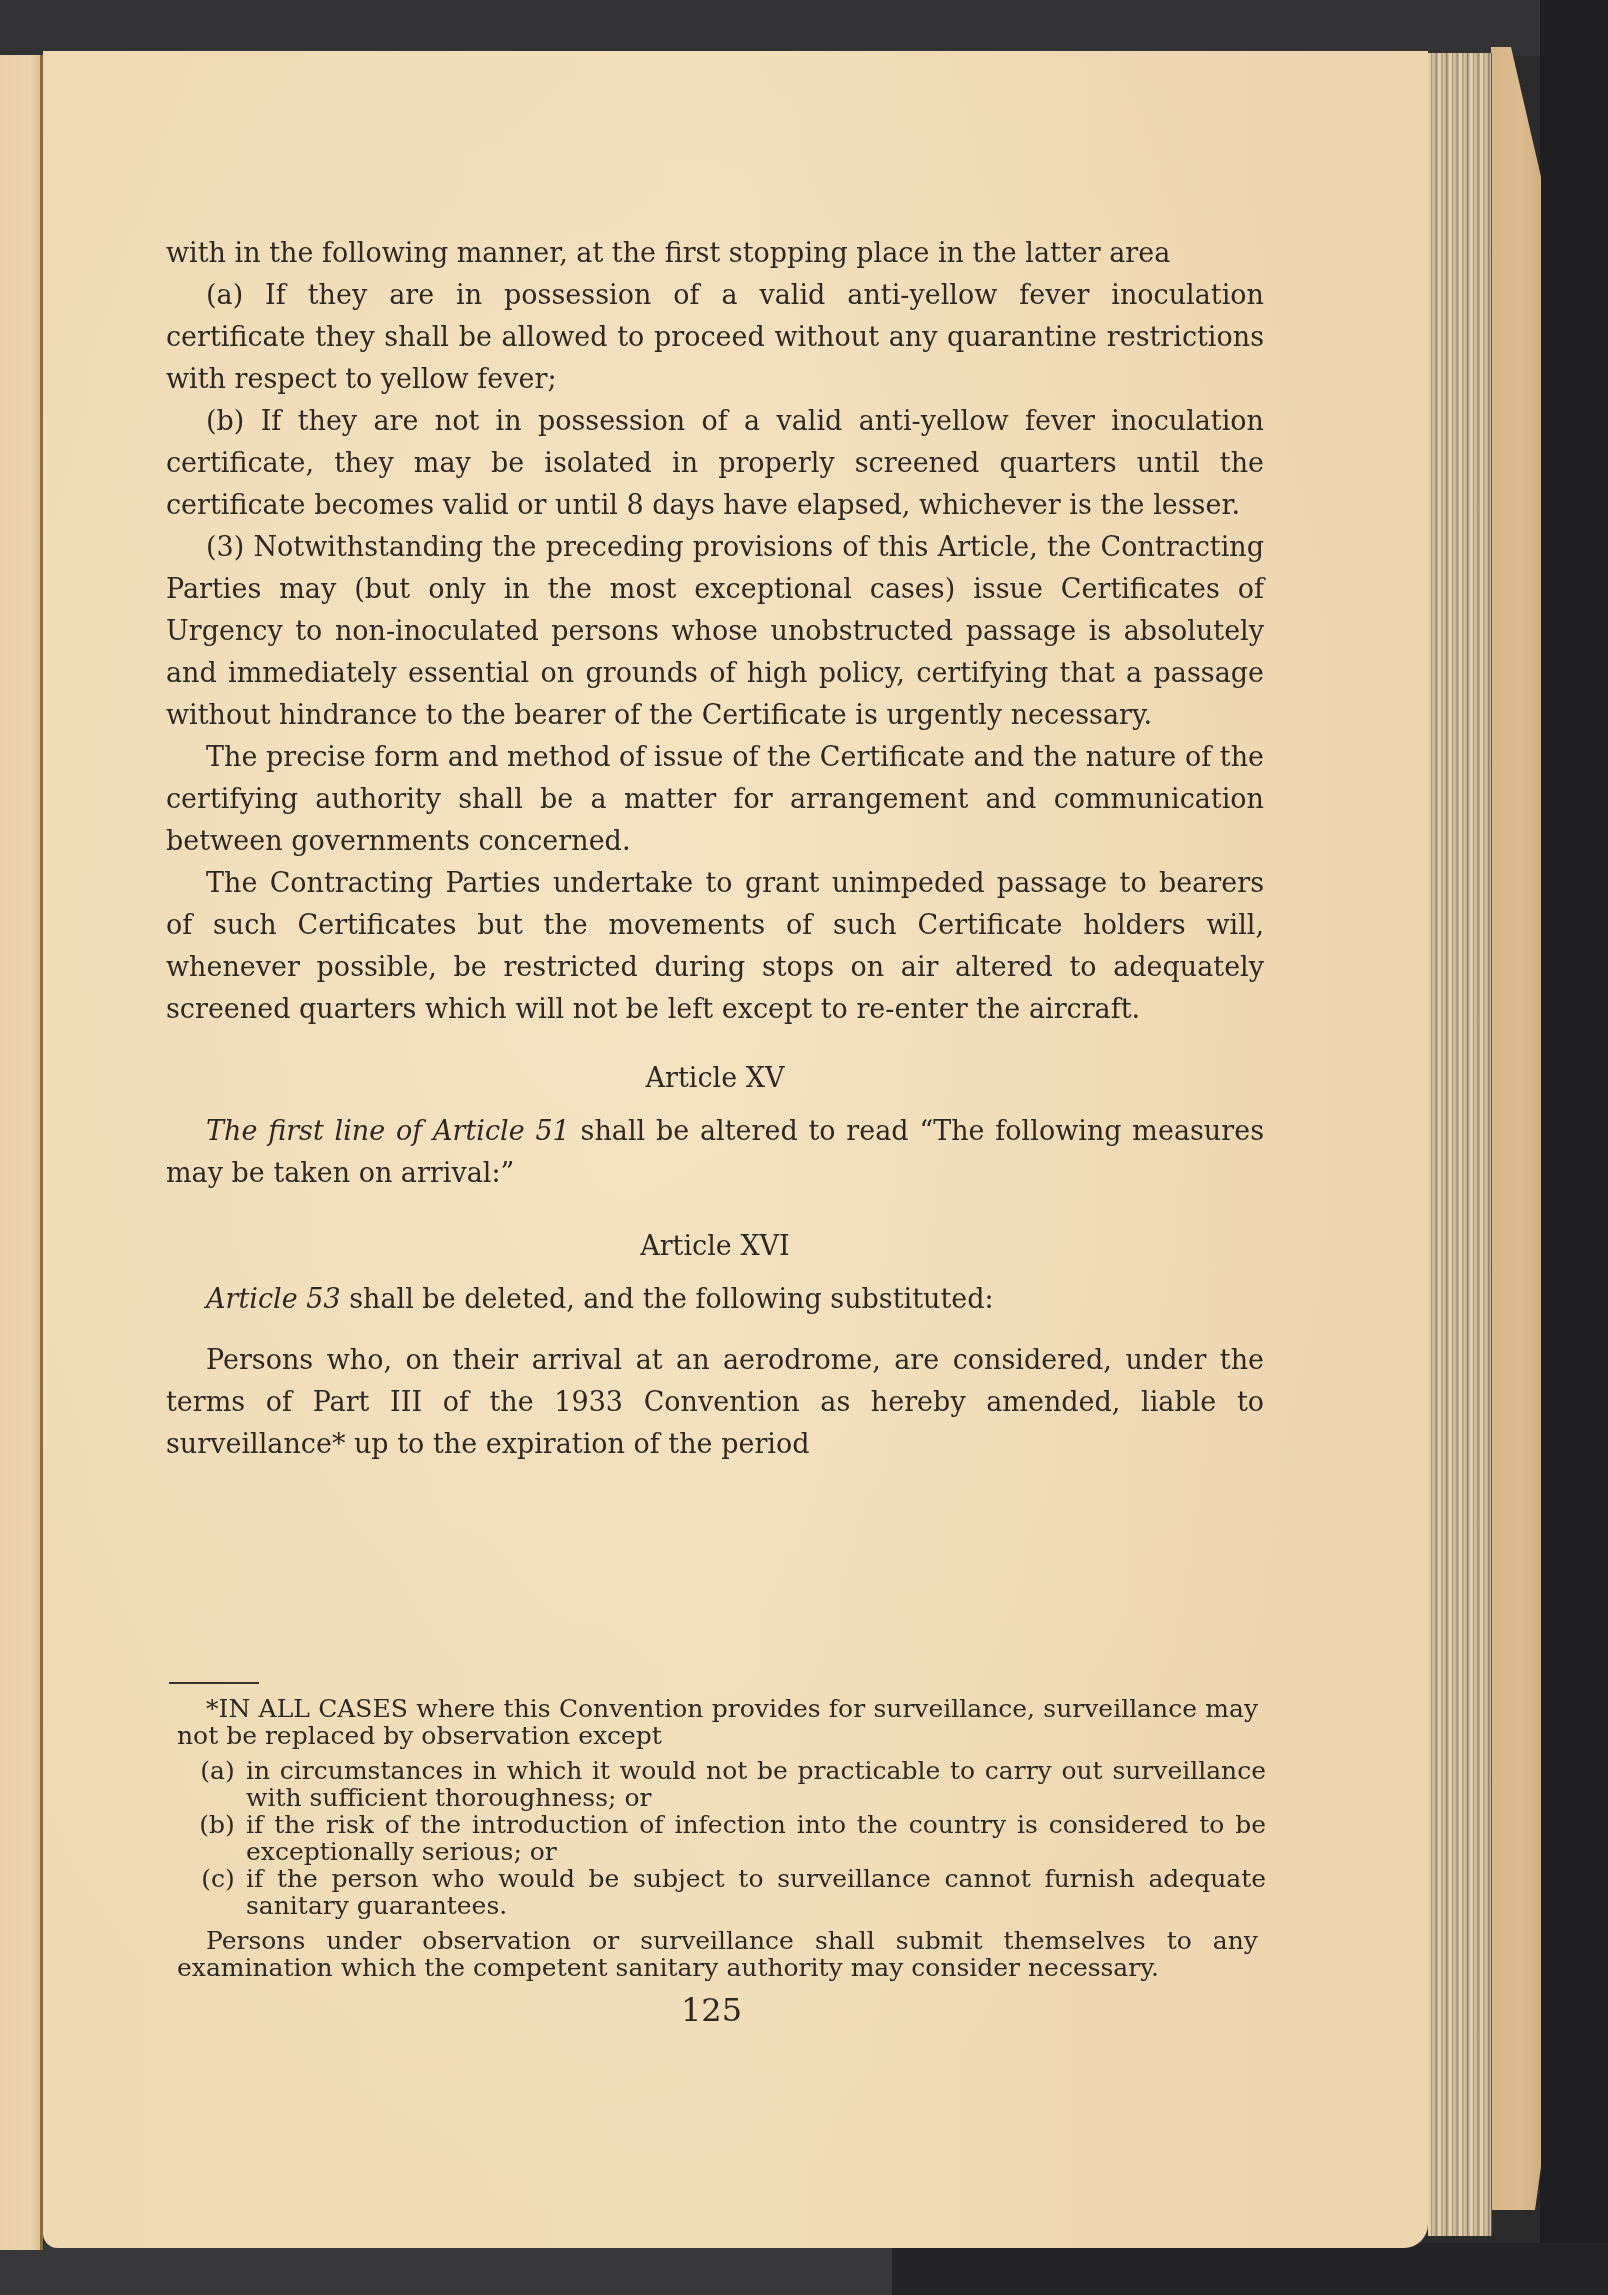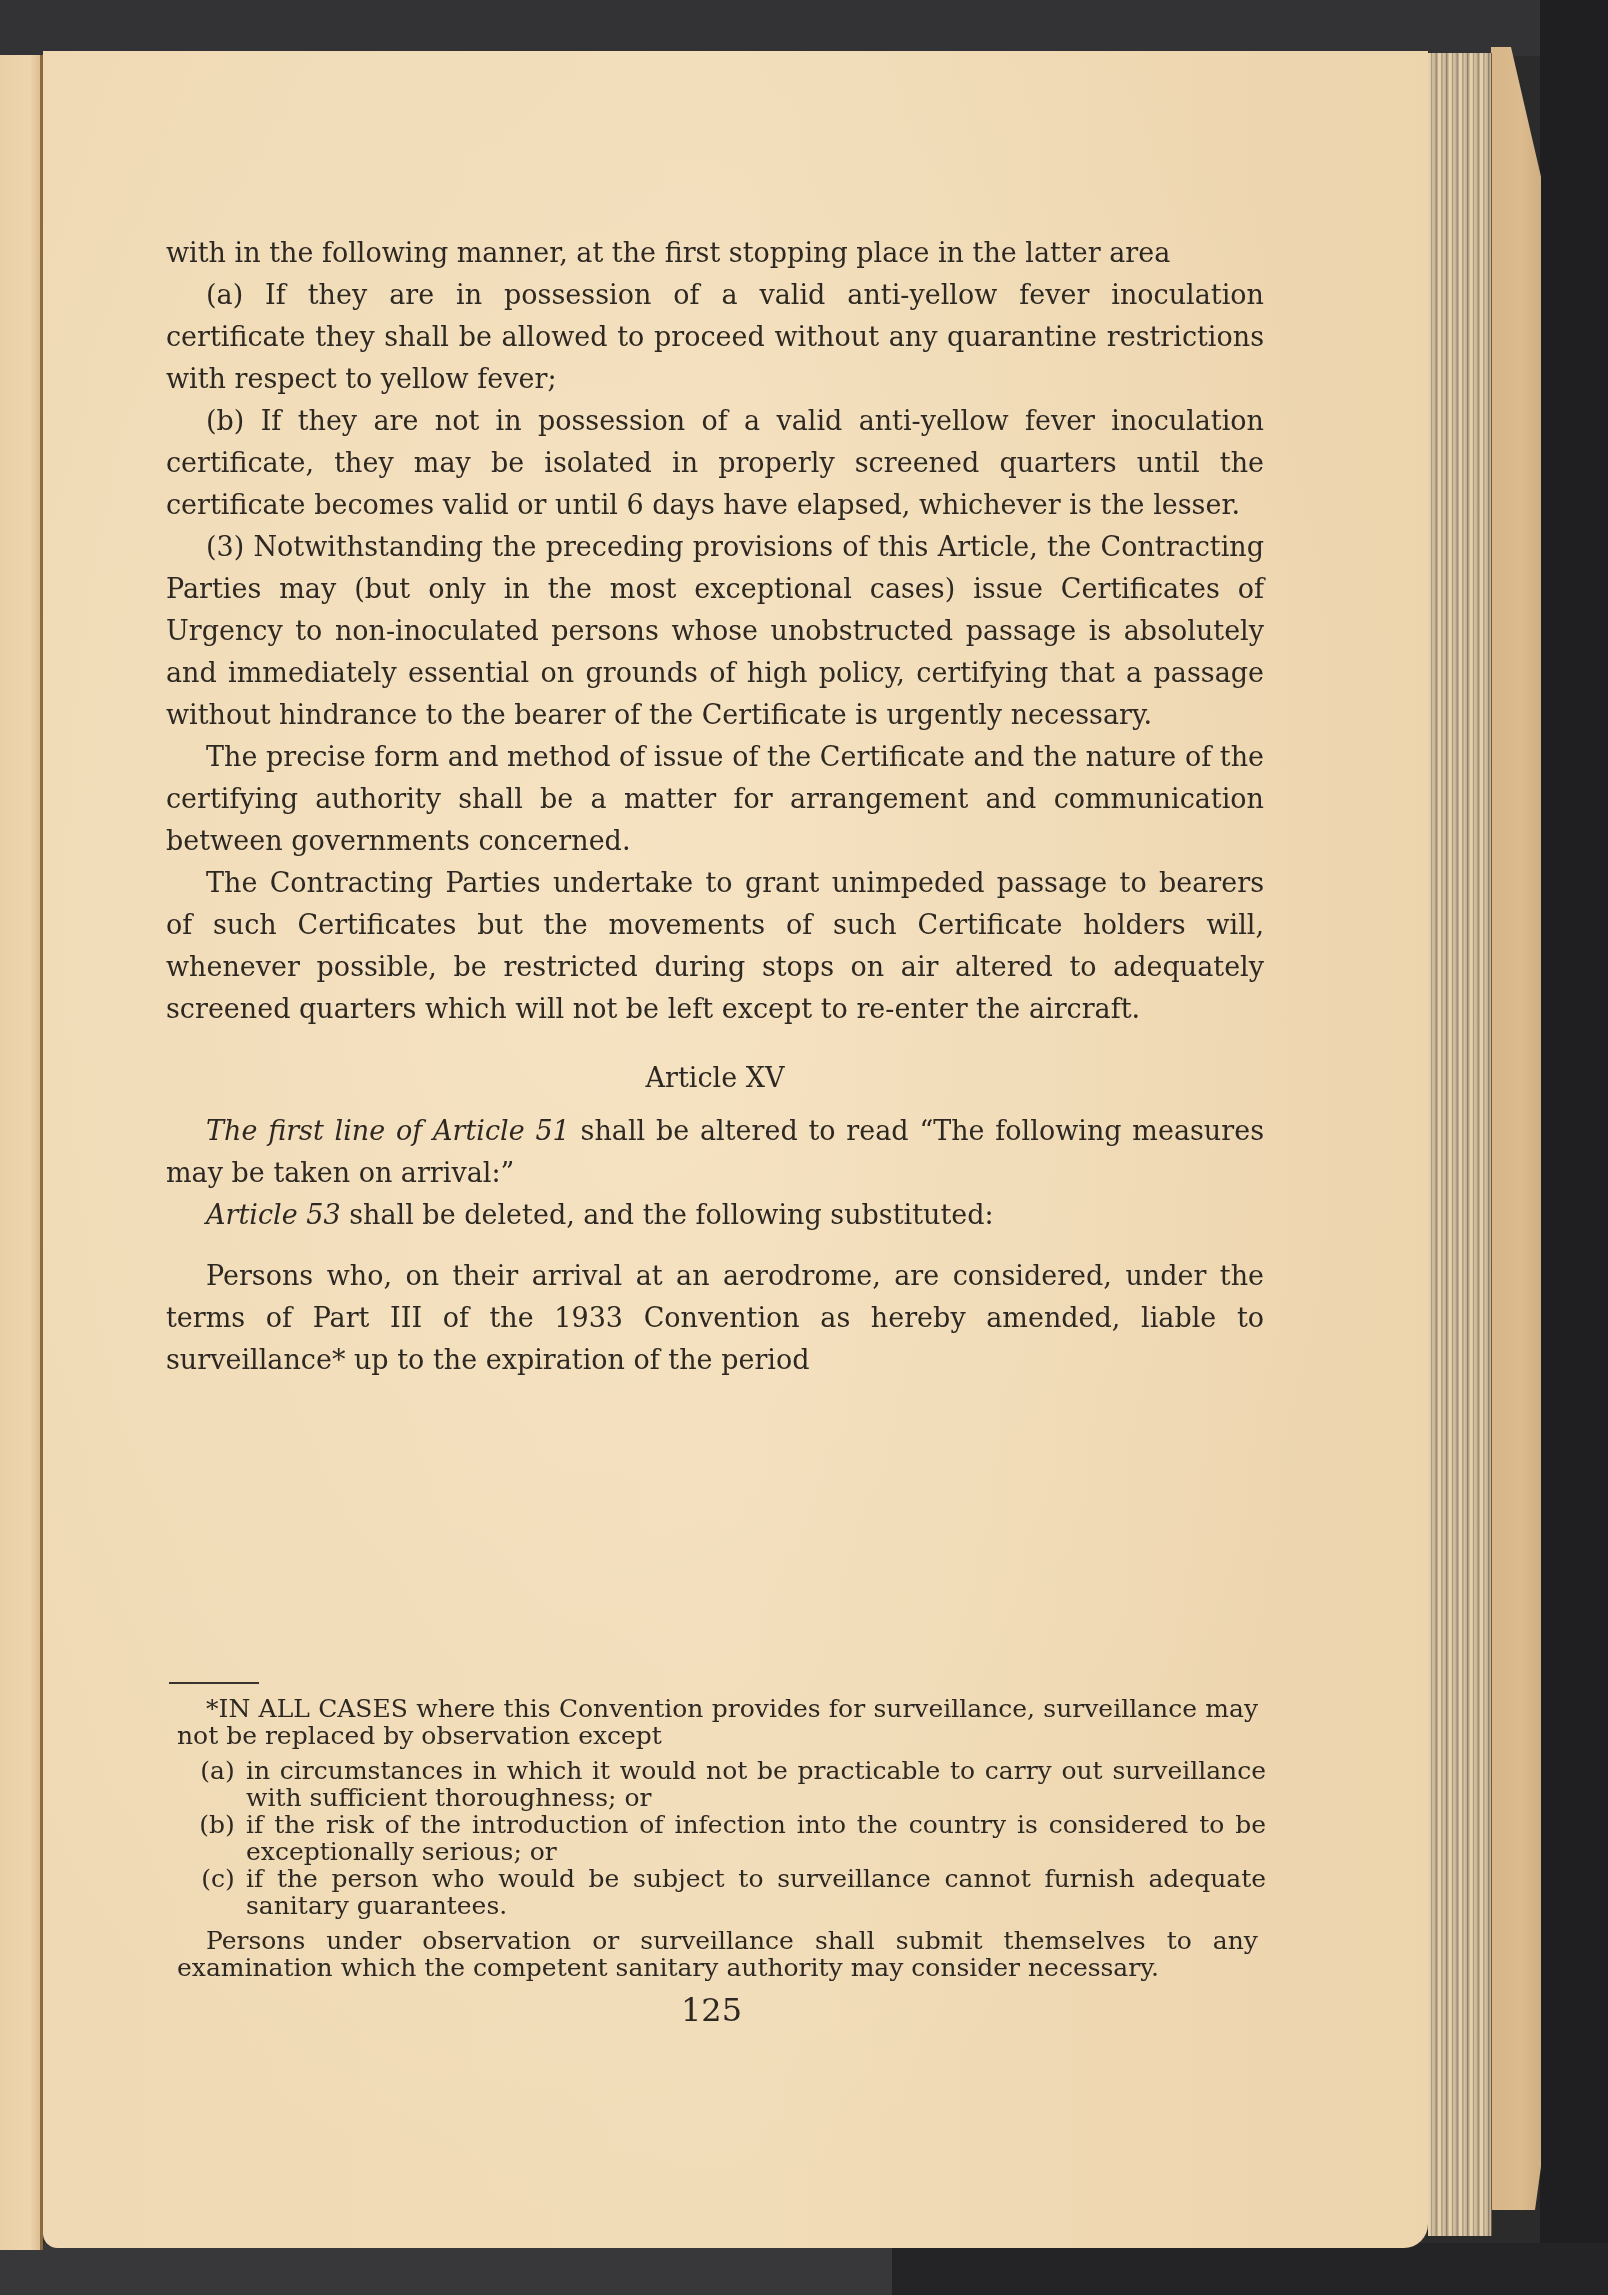--- a/index.html
+++ b/index.html
@@ -85,28 +85,29 @@
 <div class="left-page"></div>
 <div class="gutter-line"></div>
 <div class="cover-flap"></div>
 <div class="page-edges"></div>
 
 <div class="page"></div>
 
 <div class="text-block">
   <p>with in the following manner, at the first stopping place in the latter area</p>
   <p class="indent">(a) If they are in possession of a valid anti-yellow fever inoculation certificate they shall be allowed to proceed without any quarantine restrictions with respect to yellow fever;</p>
-  <p class="indent">(b) If they are not in possession of a valid anti-yellow fever inoculation certificate, they may be isolated in properly screened quarters until the certificate becomes valid or until 6 days have elapsed, whichever is the lesser.</p>
+  <p class="indent">(b) If they are not in possession of a valid anti-yellow fever inoculation certificate, they may be isolated in properly screened quarters until the certificate becomes valid or until 8 days have elapsed, whichever is the lesser.</p>
   <p class="indent">(3) Notwithstanding the preceding provisions of this Article, the Contracting Parties may (but only in the most exceptional cases) issue Certificates of Urgency to non-inoculated persons whose unobstructed passage is absolutely and immediately essential on grounds of high policy, certifying that a passage without hindrance to the bearer of the Certificate is urgently necessary.</p>
   <p class="indent">The precise form and method of issue of the Certificate and the nature of the certifying authority shall be a matter for arrangement and communication between governments concerned.</p>
   <p class="indent">The Contracting Parties undertake to grant unimpeded passage to bearers of such Certificates but the movements of such Certificate holders will, whenever possible, be restricted during stops on air altered to adequately screened quarters which will not be left except to re-enter the aircraft.</p>
 
   <p class="heading h1">Article XV</p>
   <p class="indent"><em>The first line of Article 51</em><span> shall be altered to read “The following measures may be taken on arrival:”</span></p>
 
+  <p class="heading h2">Article XVI</p>
   <p class="indent"><em>Article 53</em><span> shall be deleted, and the following substituted:</span></p>
   <p class="indent spacer-para">Persons who, on their arrival at an aerodrome, are considered, under the terms of Part III of the 1933 Convention as hereby amended, liable to surveillance* up to the expiration of the period</p>
 </div>
 
 <div class="footnote-rule"></div>
 <div class="footnotes">
   <p class="fn-indent"><span>*</span><span>IN ALL CASES</span><span> where this Convention provides for surveillance, surveillance may not be replaced by observation except</span></p>
   <div class="fn-item fn-hang">
     <span class="fn-marker">(a)</span>
     <span class="fn-text">in circumstances in which it would not be practicable to carry out surveillance with sufficient thoroughness; or</span>

